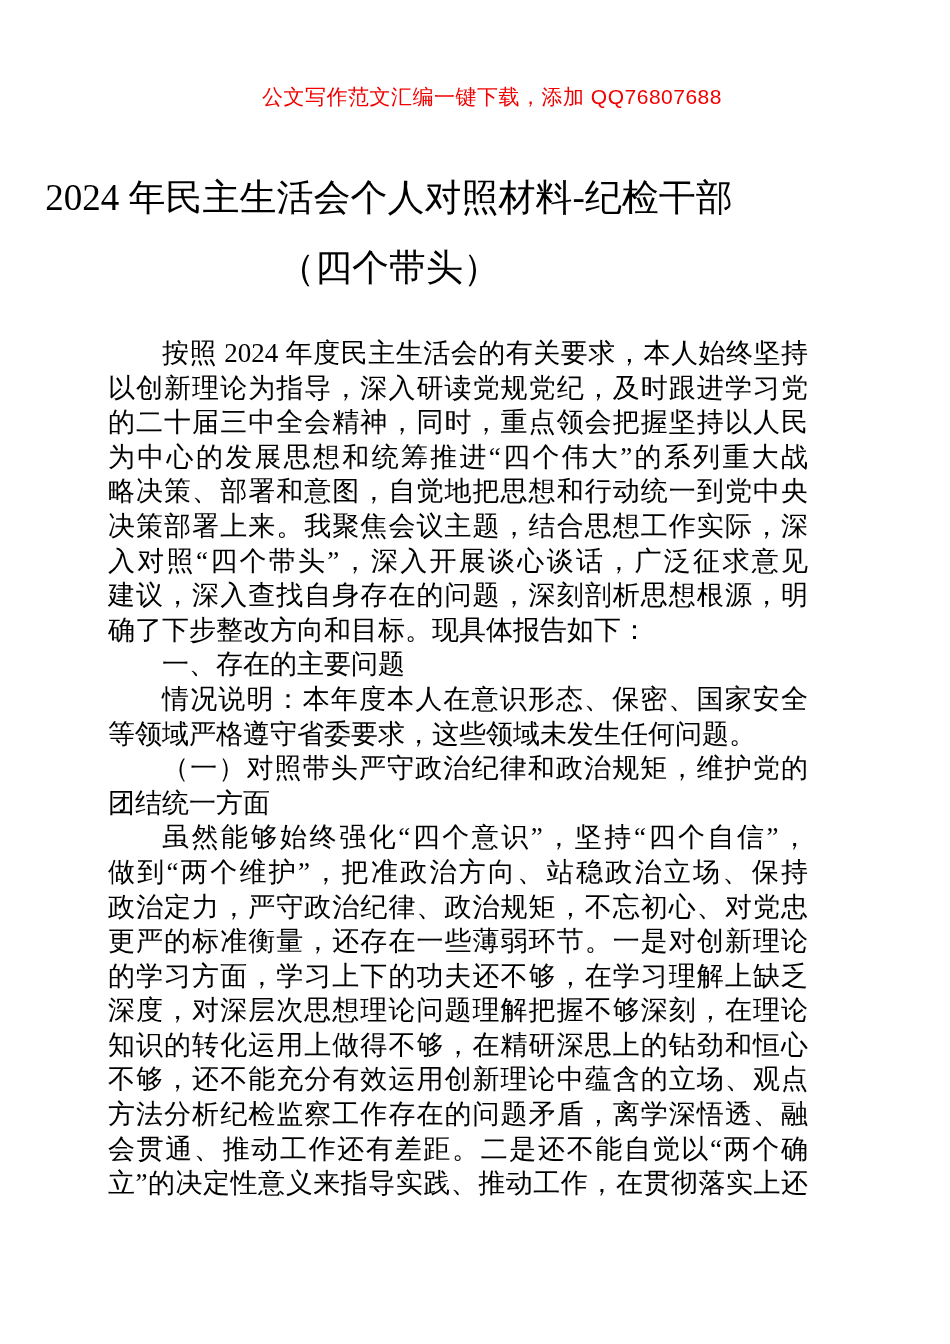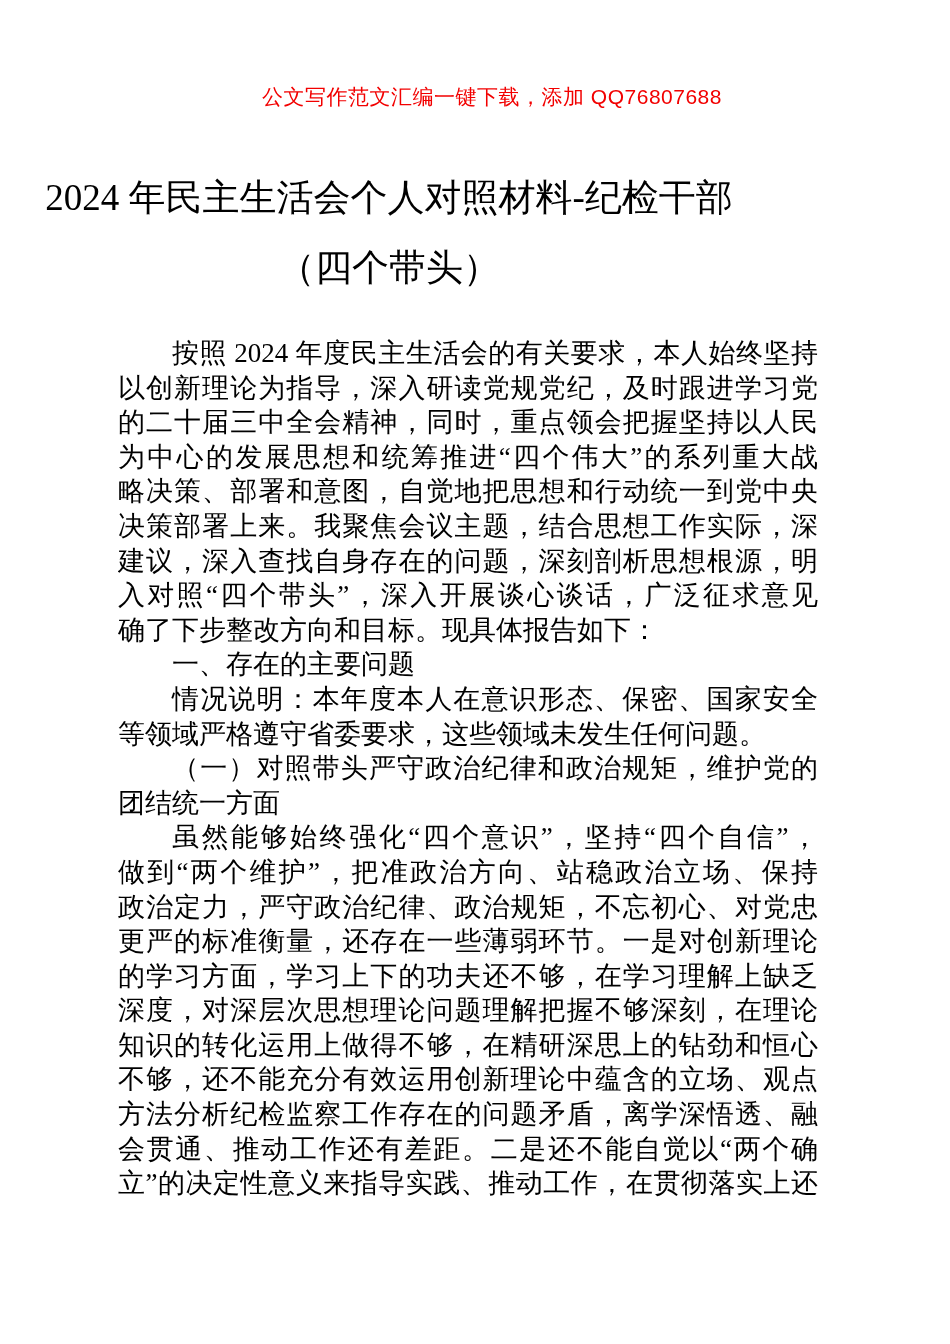--- a/index.html
+++ b/index.html
@@ -43,21 +43,21 @@
     color: #000000;
   }
   .title .tline {
     display: block;
     line-height: 70px;
   }
   
   .body-text {
     position: absolute;
     top: 336px;
-    left: 118px;
+    left: 108px;
     width: 700px;
     height: 872px;
     overflow: hidden;
     font-size: 27px;
     color: #000000;
   }
   .bline {
     height: 34.6px;
     line-height: 34.6px;
     text-align: justify;
@@ -78,22 +78,22 @@
   <span class="tline">（四个带头）</span>
 </h1>
 
 <div class="body-text">
   <div class="bline ind jz">按照 2024 年度民主生活会的有关要求，本人始终坚持</div>
   <div class="bline jz">以创新理论为指导，深入研读党规党纪，及时跟进学习党</div>
   <div class="bline jz">的二十届三中全会精神，同时，重点领会把握坚持以人民</div>
   <div class="bline jz">为中心的发展思想和统筹推进“四个伟大”的系列重大战</div>
   <div class="bline jz">略决策、部署和意图，自觉地把思想和行动统一到党中央</div>
   <div class="bline jz">决策部署上来。我聚焦会议主题，结合思想工作实际，深</div>
+  <div class="bline jz">入对照“四个带头”，深入开展谈心谈话，广泛征求意见</div>
   <div class="bline jz">建议，深入查找自身存在的问题，深刻剖析思想根源，明</div>
-  <div class="bline jz">入对照“四个带头”，深入开展谈心谈话，广泛征求意见</div>
   <div class="bline lz">确了下步整改方向和目标。现具体报告如下：</div>
   <div class="bline ind lz">一、存在的主要问题</div>
   <div class="bline ind jz">情况说明：本年度本人在意识形态、保密、国家安全</div>
   <div class="bline lz">等领域严格遵守省委要求，这些领域未发生任何问题。</div>
   <div class="bline ind jz">（一）对照带头严守政治纪律和政治规矩，维护党的</div>
   <div class="bline lz">团结统一方面</div>
   <div class="bline ind jz">虽然能够始终强化“四个意识”，坚持“四个自信”，</div>
   <div class="bline jz">做到“两个维护”，把准政治方向、站稳政治立场、保持</div>
   <div class="bline jz">政治定力，严守政治纪律、政治规矩，不忘初心、对党忠</div>
   <div class="bline jz">更严的标准衡量，还存在一些薄弱环节。一是对创新理论</div>

